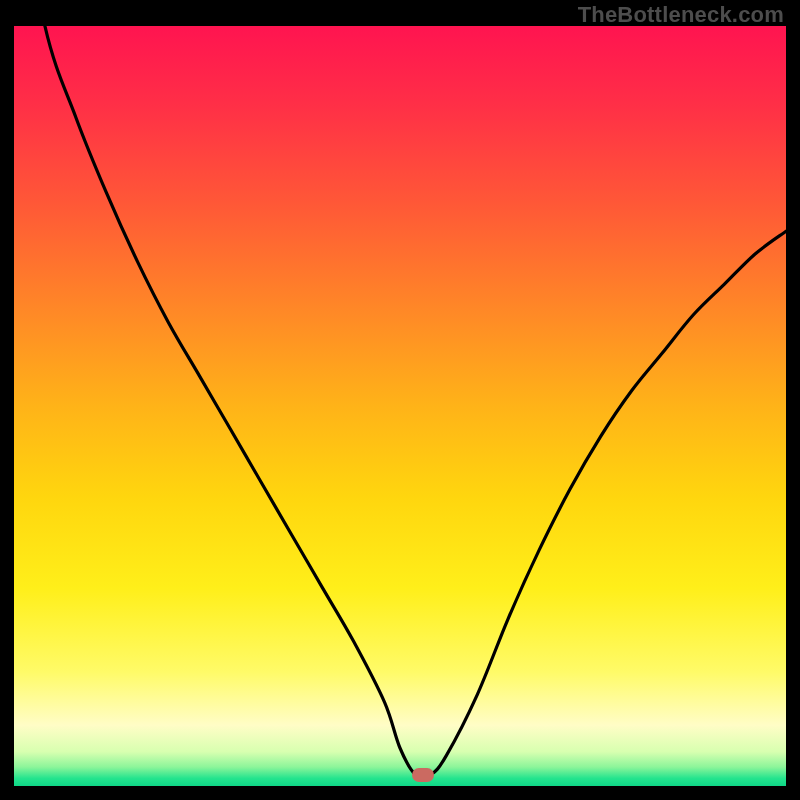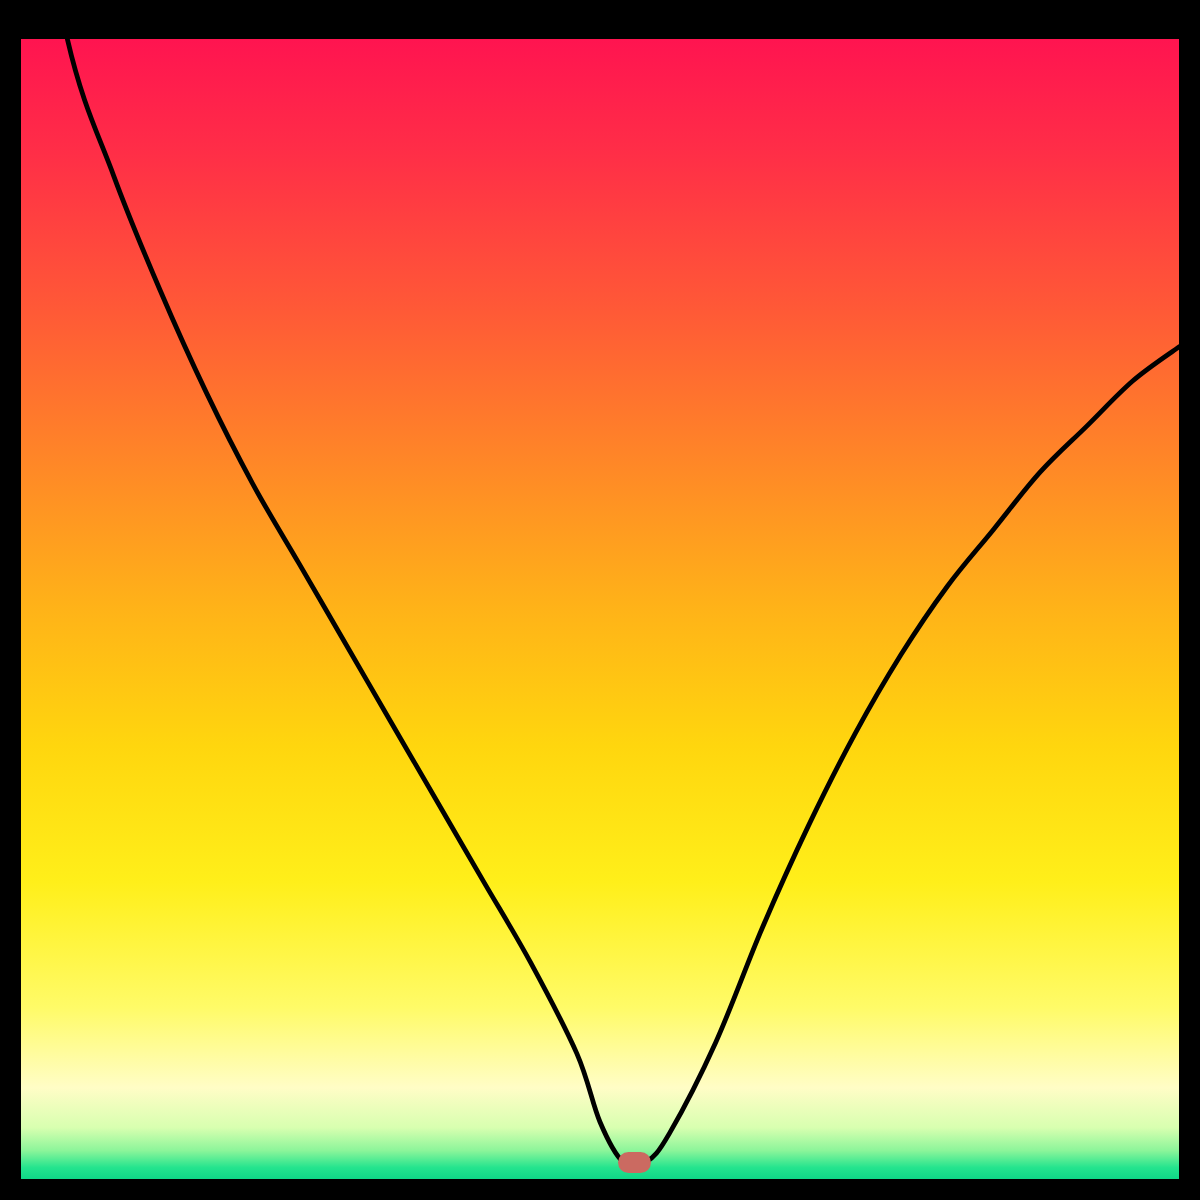--- a/index.html
+++ b/index.html
@@ -80,20 +80,21 @@
     background: #cb6a61;
     transform: translate(-50%, -50%);
     z-index: 20;
   }
 </style>
 </head>
 <body>
 
 <div class="frame">
 
+  <div class="watermark">TheBottleneck.com</div>
 
   <div class="plot-outer">
     <div class="plot-inner">
 
       <div class="gradient"></div>
 
       <svg class="curve" viewBox="0 0 772 760" preserveAspectRatio="none">
         <path fill="none" stroke="#000" stroke-width="3.2" stroke-linejoin="round" stroke-linecap="round" d="M 0.0 -174.8 C 5.1 -145.7, 20.6 -44.3, 30.9 0.0 C 41.2 44.3, 51.5 63.3, 61.8 91.2 C 72.1 119.1, 82.3 143.1, 92.6 167.2 C 102.9 191.3, 113.2 214.1, 123.5 235.6 C 133.8 257.1, 144.1 277.4, 154.4 296.4 C 164.7 315.4, 175.0 331.9, 185.3 349.6 C 195.6 367.3, 205.9 385.1, 216.2 402.8 C 226.5 420.5, 236.7 438.3, 247.0 456.0 C 257.3 473.7, 267.6 491.5, 277.9 509.2 C 288.2 526.9, 298.5 544.7, 308.8 562.4 C 319.1 580.1, 329.4 596.6, 339.7 615.6 C 350.0 634.6, 362.8 658.7, 370.6 676.4 C 378.3 694.1, 380.9 710.0, 386.0 722.0 C 391.1 734.0, 396.3 744.2, 401.4 748.6 C 406.6 753.0, 411.7 751.8, 416.9 748.6 C 422.0 745.4, 424.6 742.9, 432.3 729.6 C 440.0 716.3, 452.9 691.6, 463.2 668.8 C 473.5 646.0, 483.8 616.9, 494.1 592.8 C 504.4 568.7, 514.7 545.9, 525.0 524.4 C 535.3 502.9, 545.5 482.6, 555.8 463.6 C 566.1 444.6, 576.4 426.9, 586.7 410.4 C 597.0 393.9, 607.3 378.7, 617.6 364.8 C 627.9 350.9, 638.2 339.5, 648.5 326.8 C 658.8 314.1, 669.1 300.2, 679.4 288.8 C 689.7 277.4, 699.9 268.5, 710.2 258.4 C 720.5 248.3, 730.8 236.9, 741.1 228.0 C 751.4 219.1, 766.9 209.0, 772.0 205.2"></path>
       </svg>
 

